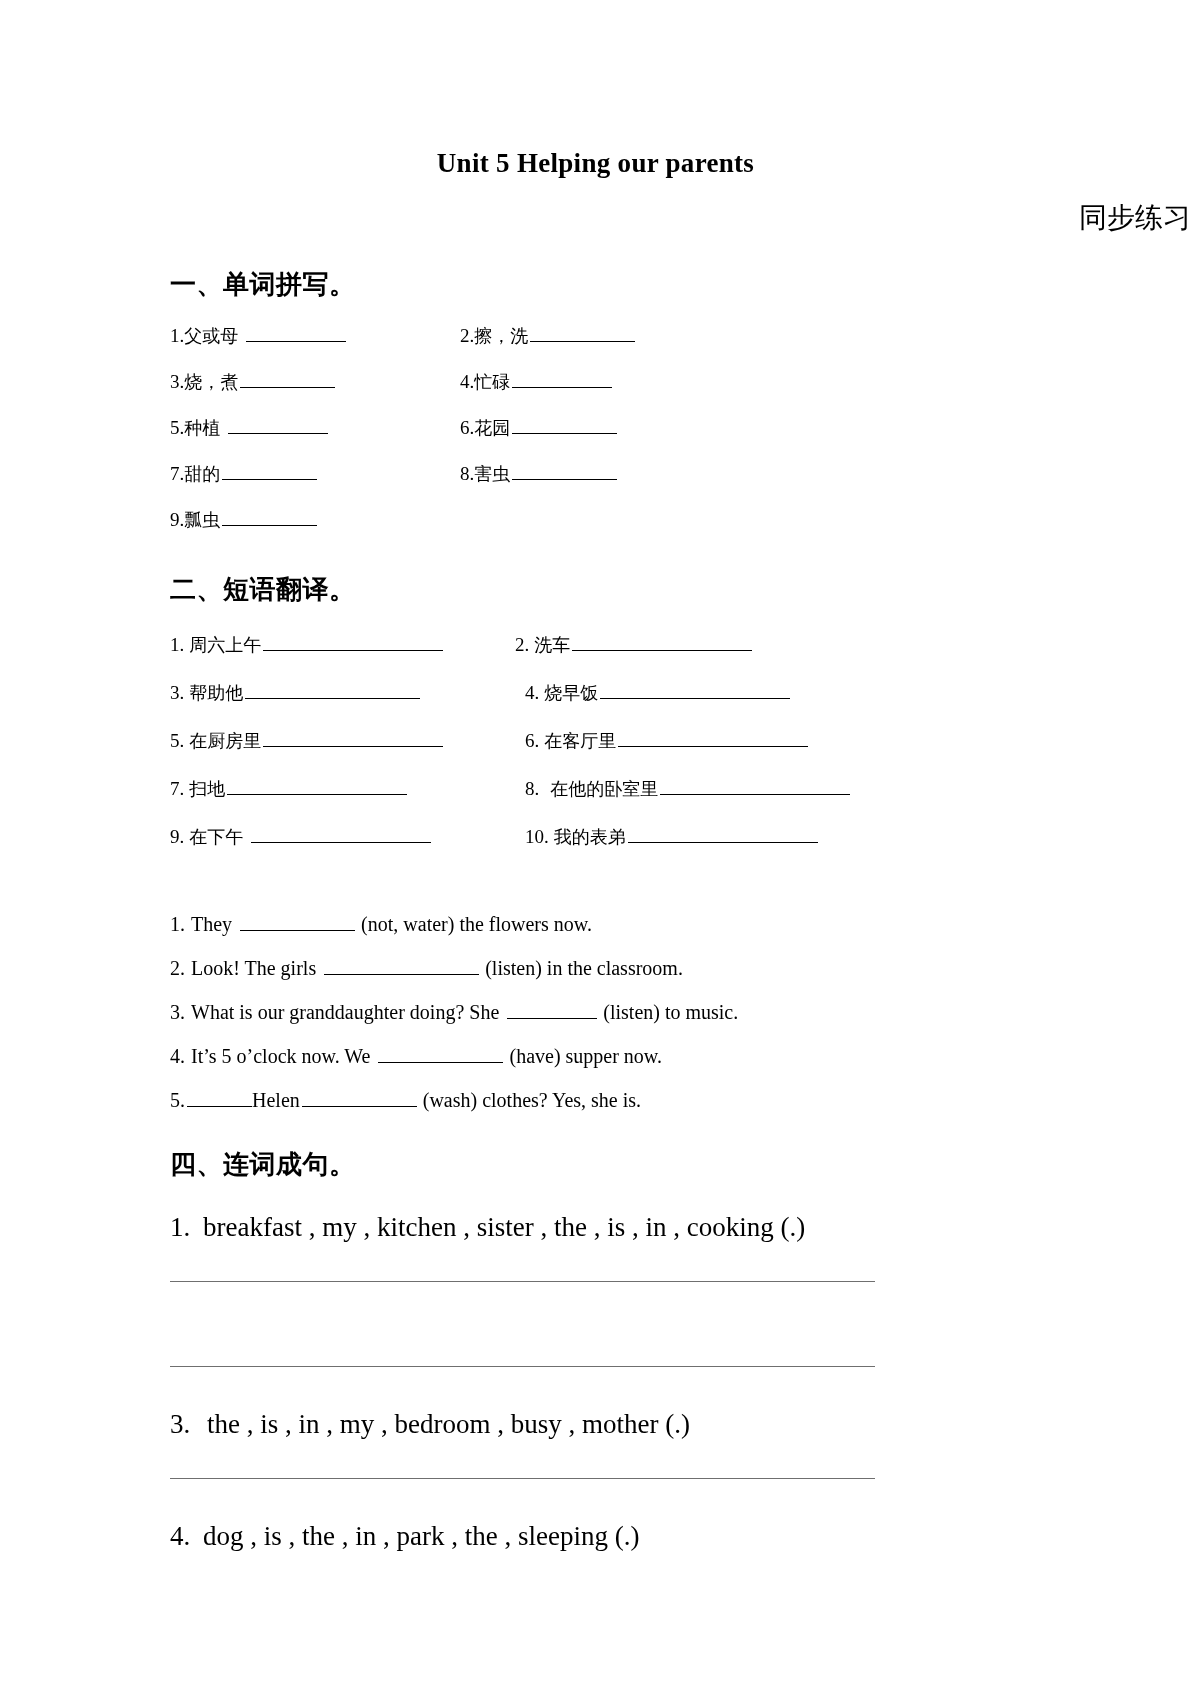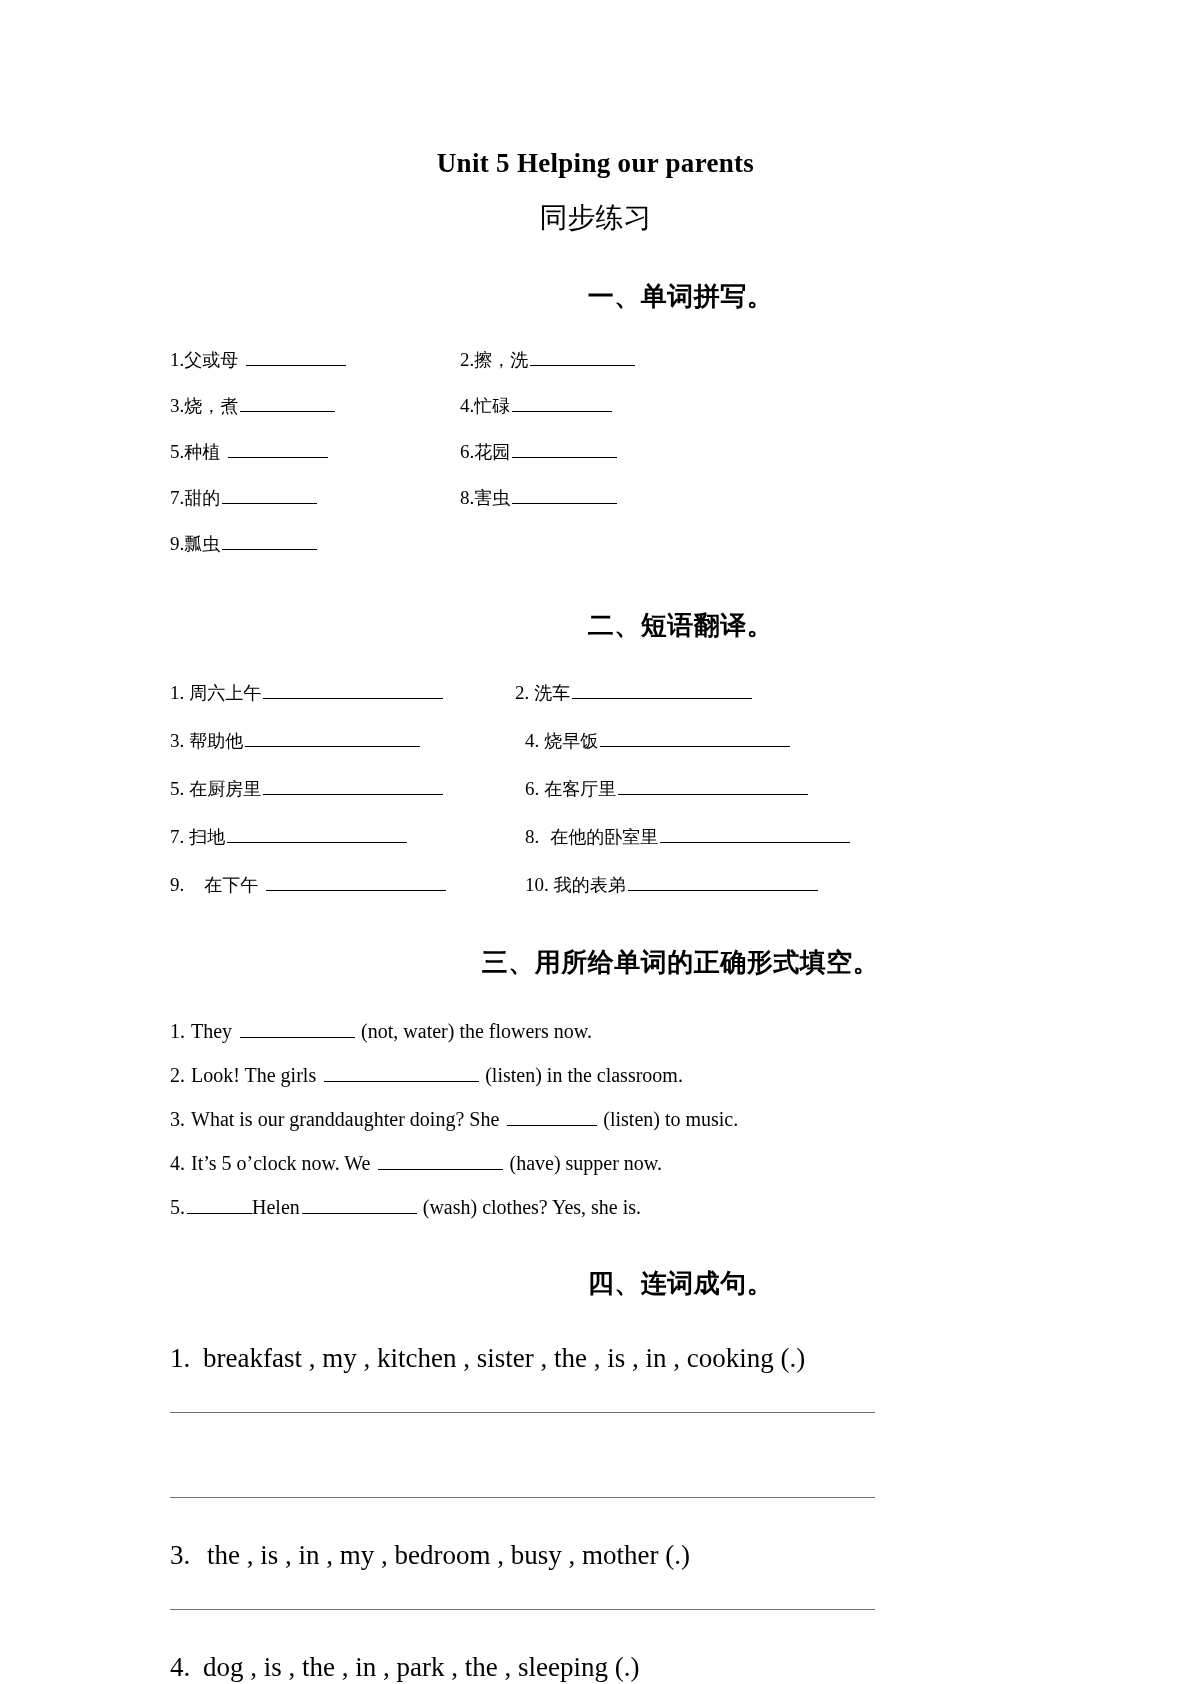--- a/index.html
+++ b/index.html
@@ -27,37 +27,36 @@
   .doc-title {
     text-align: center;
     font-size: 27px;
     font-weight: bold;
     letter-spacing: 0.3px;
     margin: 0;
     padding-top: 148px;
     font-family: "Liberation Serif", "DejaVu Serif", serif;
   }
   .doc-subtitle {
-    text-align: center;
+    text-align: right;
     font-size: 28px;
     font-weight: normal;
     margin: 0;
     padding-top: 20px;
     font-family: Liberation Serif, serif;
   }
 
   
   .section-head {
     font-size: 26px;
     font-weight: bold;
-    margin: 12px;
+    margin: 0;
     padding-left: 170px;
     font-family: "DejaVu Sans", "Liberation Sans", sans-serif;
     letter-spacing: 0.5px;
-    text-align: center;
   }
 
   
   .content {
     padding-left: 170px;
     font-size: 19.5px;
     line-height: 1.0;
   }
 
   
@@ -258,34 +257,33 @@
       <div class="phrase-cell col-b indent">
         <span class="num">8.</span>
         <span class="cn" style="margin-left:11px">在他的卧室里</span>
         <span class="blank w190"></span>
       </div>
     </div>
 
     <div class="phrase-row">
       <div class="phrase-cell col-a">
         <span class="num">9.</span>
-        <span class="cn" style="margin-left:20px">在下午</span>
+        <span class="cn" style="margin-left:5px">在下午</span>
         <span class="blank w180" style="margin-left:8px"></span>
       </div>
       <div class="phrase-cell col-b indent">
         <span class="num">10.</span>
         <span class="cn" style="margin-left:5px">我的表弟</span>
         <span class="blank w190"></span>
       </div>
     </div>
 
   </div>
 
   <div style="height:12px"></div>
-  <div class="section-head">三、用所给单词的正确形式填空。</div>
 
   <div class="content" style="padding-top:28px">
 
     <div class="sent">
       <span>1.</span>
       <span style="margin-left:6px">They</span>
       <span class="blank w115" style="margin-left:8px;margin-right:6px"></span>
       <span>(not, water) the flowers now.</span>
     </div>
 

